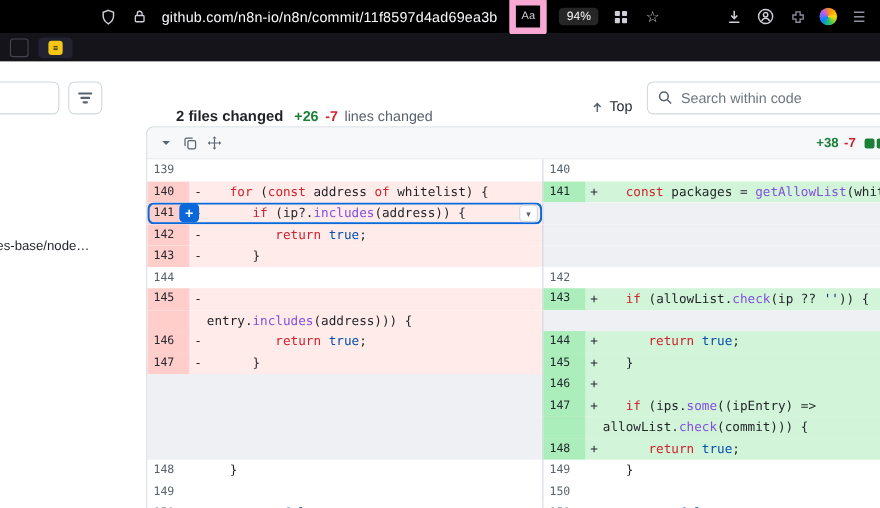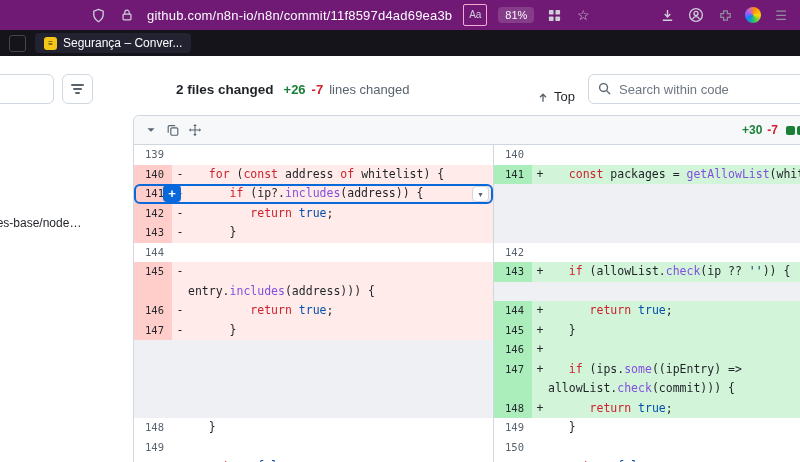--- a/index.html
+++ b/index.html
@@ -1,54 +1,54 @@
 <!DOCTYPE html>
 <html style="--accent: #0969da; --addition-bg: #d2f4d9; --addition-gutter: #aceebb; --deletion-bg: #ffebe9; --deletion-gutter: #ffcecb; --add-text: #1a7f37; --del-text: #cf222e; --filler-bg: #eef0f3;"><head>
 <meta charset="utf-8">
 <style>
   html,body{margin:0;padding:0;width:800px;height:462px;overflow:hidden;background:#fff;
     font-family:"Liberation Sans",sans-serif;}
   #app{width:800px;height:462px;position:relative;overflow:hidden;}
 
   
-  .browser{height:30px;background:#701a75;display:flex;align-items:center;gap:11px;
+  .browser{height:30px;background:#000000;display:flex;align-items:center;gap:11px;
     padding:0 10px;color:#cfcfd8;}
   .b-spacer{width:68px;flex:0 0 auto;}
   .b-icon{width:18px;height:18px;display:flex;align-items:center;justify-content:center;flex:0 0 auto;color:#cfcfd8;}
   .url{color:#fbfbfe;font-size:13px;white-space:nowrap;letter-spacing:.2px;}
   .zoom-pill{background:rgba(255,255,255,.15);color:#fbfbfe;font-size:11px;border-radius:4px;
     padding:2px 7px;flex:0 0 auto;}
   .flexgap{flex:1;}
   .ext-color{width:16px;height:16px;border-radius:50%;flex:0 0 auto;
     background:conic-gradient(from 20deg,#ff9500,#ffd60a,#34c759,#0a84ff,#bf5af2,#ff9500);}
   .star-g{font-size:14px;line-height:1;color:#cfcfd8;}
   .menu-g{font-size:13px;color:#8f8f9d;}
-  .translate-g{font-size:10px;border:1px solid #f9a8d4;border-radius:2px;padding:1px 2px;line-height:12px;}
+  .translate-g{font-size:10px;border:6px solid #f9a8d4;border-radius:2px;padding:1px 2px;line-height:12px;}
 
   .tabrow{height:26px;background:#15141b;display:flex;align-items:center;gap:9px;padding:0 9px;}
   .mini-square{width:15px;height:15px;border:1.5px solid #45444f;border-radius:3px;flex:0 0 auto;}
   .tab-chip{display:flex;align-items:center;gap:6px;background:#232230;border-radius:4px;
     padding:3px 9px;color:#fbfbfe;font-size:12px;white-space:nowrap;}
   .favicon{width:13px;height:13px;border-radius:3px;background:#f5c518;color:#1b1b1b;
     font-size:8px;line-height:13px;text-align:center;font-weight:bold;flex:0 0 auto;}
 
   
   .page{position:relative;height:406px;background:#fff;color:#1f2328;overflow:hidden;}
 
   .tree-input{position:absolute;left:-34px;top:18px;width:88px;height:30px;box-sizing:border-box;
     border:1px solid #d0d7de;border-radius:6px;background:#fff;}
   .filter-btn{position:absolute;left:62px;top:18px;width:31px;height:30px;box-sizing:border-box;
     border:1px solid #d0d7de;border-radius:6px;background:#fff;display:flex;flex-direction:column;
     align-items:center;justify-content:center;gap:2px;cursor:pointer;}
   .filter-btn i{display:block;height:2px;background:#59636e;border-radius:1px;}
   .filter-btn i:nth-child(1){width:13px}.filter-btn i:nth-child(2){width:9px}.filter-btn i:nth-child(3){width:5px}
   .tree-item{position:absolute;left:-6px;top:160px;font-size:12px;white-space:nowrap;color:#1f2328;}
 
-  .summary-left{position:absolute;left:160px;top:18px;height:30px;display:flex;align-items:center;
-    gap:6px;font-size:13px;margin-left:16px;}
+  .summary-left{position:absolute;left:160px;top:34px;height:30px;display:flex;align-items:center;
+    gap:6px;font-size:13px;}
   .fc-title{font-weight:700;font-size:13.5px;margin-right:4px;}
   .addc{color:var(--add-text);font-weight:700;}
   .delc{color:var(--del-text);font-weight:700;}
   .muted{color:#59636e;}
   .top-link{position:absolute;left:537px;top:18px;height:30px;display:flex;align-items:flex-end;gap:5px;
     font-size:13px;color:#1f2328;cursor:pointer;}
   .searchbox{position:absolute;left:588px;top:18px;width:252px;height:30px;box-sizing:border-box;}
   .searchbox input{width:100%;height:100%;box-sizing:border-box;border:1px solid #d0d7de;border-radius:6px;
     padding:0 8px 0 30px;font-size:13px;color:#1f2328;background:#fff;outline:none;
     font-family:"Liberation Sans",sans-serif;}
@@ -67,21 +67,21 @@
   .diffstat{display:flex;gap:2px;margin-left:3px;}
   .sq{width:9px;height:9px;border-radius:2px;display:inline-block;}
   .sq.add{background:#1a7f37;}
 
   
   .dt{width:100%;}
   .drow{display:flex;height:19.5px;}
   .pane{display:flex;position:relative;overflow:hidden;box-sizing:border-box;}
   .pl{flex:0 0 359px;width:359px;}
   .pr{flex:1;min-width:0;border-left:1px solid #d0d7de;}
-  .ln{flex:0 0 38px;text-align:right;padding-right:8px;box-sizing:border-box;
+  .ln{flex:0 0 38px;text-align:center;padding-right:8px;box-sizing:border-box;
     font:10.5px/19.5px "DejaVu Sans Mono",monospace;color:#59636e;cursor:pointer;}
   .mk{flex:0 0 16px;text-align:center;font:11.5px/19.5px "DejaVu Sans Mono",monospace;color:#24292f;}
   .cd{flex:1;white-space:pre;overflow:hidden;tab-size:3;
     font:11.5px/19.5px "DejaVu Sans Mono",monospace;color:#1f2328;}
   .pane.ctx{background:#fff;}
   .pane.del{background:var(--deletion-bg);}
   .pane.del .ln{background:var(--deletion-gutter);color:#24292f;}
   .pane.add{background:var(--addition-bg);}
   .pane.add .ln{background:var(--addition-gutter);color:#24292f;}
   .pane.filler{background:var(--filler-bg);}
@@ -111,21 +111,21 @@
         </svg>
     </span>
     <span class="b-icon">
       <svg width="14" height="14" viewBox="0 0 16 16" fill="none" stroke="currentColor" stroke-width="1.4">
           <rect x="3.5" y="7" width="9" height="6.5" rx="1"></rect>
           <path d="M5.5 7V5a2.5 2.5 0 015 0v2"></path>
         </svg>
     </span>
     <span class="url">github.com/n8n-io/n8n/commit/11f8597d4ad69ea3b</span>
     <span class="b-icon translate-g">Aa</span>
-    <span class="zoom-pill">81%</span>
+    <span class="zoom-pill">94%</span>
     <span class="b-icon">
       <svg width="13" height="13" viewBox="0 0 14 14" fill="currentColor">
           <rect x="1" y="1" width="5" height="5" rx="1"></rect>
           <rect x="8" y="1" width="5" height="5" rx="1"></rect>
           <rect x="1" y="8" width="5" height="5" rx="1"></rect>
           <rect x="8" y="8" width="5" height="5" rx="1"></rect>
         </svg>
     </span>
     <span class="b-icon star-g">☆</span>
     <div class="flexgap"></div>
@@ -147,21 +147,20 @@
         </svg>
     </span>
     <span class="ext-color"></span>
     <span class="b-icon menu-g">☰</span>
   </div>
 
   <div class="tabrow">
     <span class="mini-square"></span>
     <span class="tab-chip">
       <span class="favicon">≡</span>
-      <span>Segurança – Conver...</span>
     </span>
   </div>
 
   <div class="page">
 
     <div class="tree-input"></div>
     <button class="filter-btn">
         <i></i>
         <i></i>
         <i></i>
@@ -206,21 +205,21 @@
               <rect x="5.5" y="5.5" width="8" height="8.5" rx="1.5"></rect>
               <path d="M10.5 3H4a1.5 1.5 0 00-1.5 1.5V11"></path>
             </svg>
         </button>
         <button class="icon-btn">
           <svg width="14" height="14" viewBox="0 0 16 16" fill="currentColor">
               <path d="M8 1l2 2.3H6L8 1zM8 15l-2-2.3h4L8 15zM1 8l2.3-2v4L1 8zM15 8l-2.3 2V6L15 8zM7.4 3.5h1.2v9H7.4zM3.5 7.4h9v1.2h-9z"></path>
             </svg>
         </button>
         <div class="fh-stats">
-          <span class="addc">+30</span>
+          <span class="addc">+38</span>
           <span class="delc">-7</span>
           <span class="diffstat">
               <span class="sq add"></span>
               <span class="sq add"></span>
             </span>
         </div>
       </div>
       <div class="dt" id="diff-table">
           <div class="drow">
             <div class="pane pl ctx">

